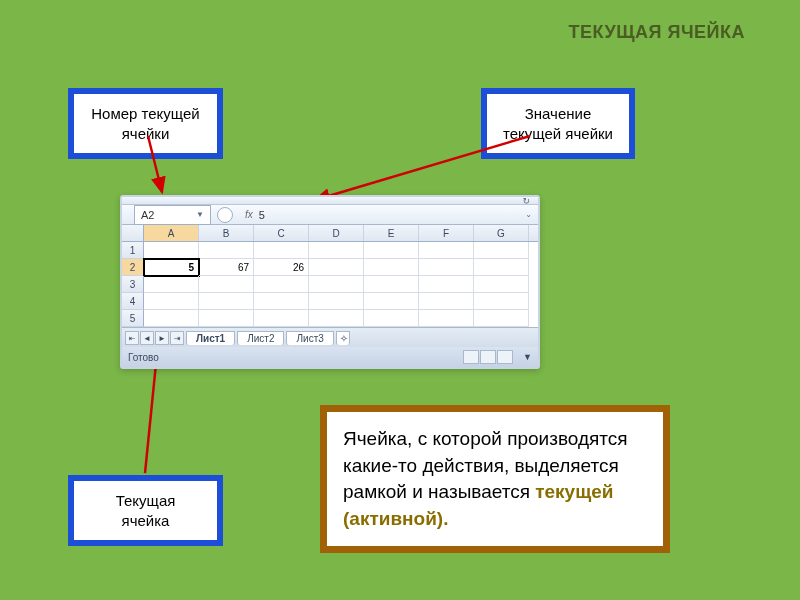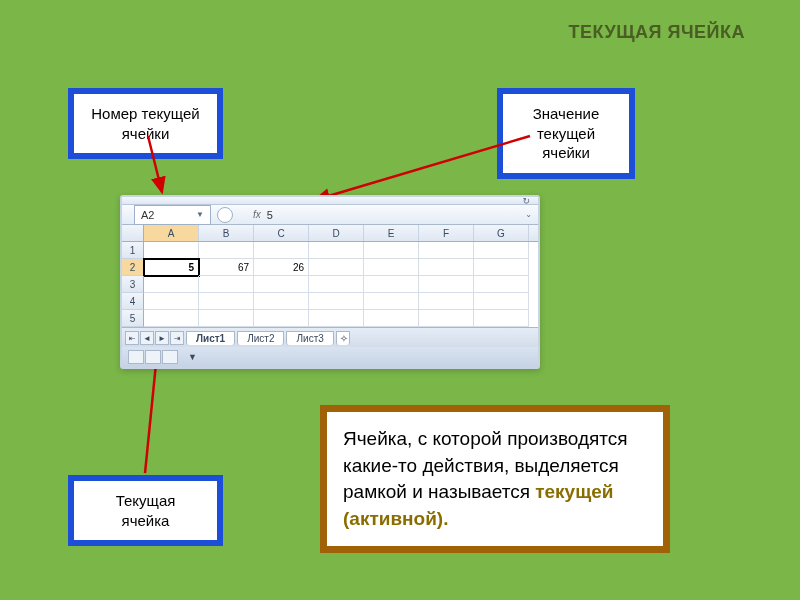--- a/index.html
+++ b/index.html
@@ -1,30 +1,30 @@
 <!DOCTYPE html>
 <html><head>
 <meta charset="utf-8">
 <style>
   * { box-sizing: border-box; margin: 0; padding: 0; }
   body { width: 800px; height: 600px; background: #7ab648; font-family: Arial, sans-serif; position: relative; overflow: hidden; }
   .title { position: absolute; top: 22px; right: 55px; color: #4a5d23; font-weight: bold; font-size: 18px; letter-spacing: 0.5px; }
   .callout { position: absolute; background: #fff; border: 6px solid #1d4ed8; padding: 10px 16px; text-align: center; font-size: 15px; line-height: 1.3; }
   .callout.tl { left: 68px; top: 88px; width: 155px; }
-  .callout.tr { right: 165px; top: 88px; width: 138px; }
+  .callout.tr { right: 165px; top: 88px; width: 154px; }
   .callout.bl { left: 68px; top: 475px; width: 155px; }
   .arrow-svg { position: absolute; pointer-events: none; }
   .excel-frame { position: absolute; left: 120px; top: 195px; width: 420px; background: #dfe7f2; border: 2px solid #c8d4e3; border-radius: 3px; box-shadow: 0 2px 6px rgba(0,0,0,0.2); }
   .top-strip { height: 8px; background: linear-gradient(#f3f7fc,#dfe7f2); border-bottom: 1px solid #b9c7da; position: relative; }
   .refresh-ico { position: absolute; right: 8px; top: -1px; font-size: 9px; color: #5a6b85; cursor: pointer; }
   .formula-bar { display: flex; align-items: center; height: 20px; background: linear-gradient(#f8fbff,#e4ecf6); border-bottom: 1px solid #aab8cc; }
   .name-box { width: 77px; height: 20px; margin-left: 12px; background: #fff; border: 1px solid #9fb1c9; display: flex; align-items: center; padding: 0 6px; font-size: 11px; color: #333; }
   .nb-dd { margin-left: auto; font-size: 8px; color: #5a6b85; cursor: pointer; }
   .fx-circ { width: 16px; height: 16px; border-radius: 50%; border: 1px solid #9fb1c9; background: #fff; margin-left: 6px; }
-  .fx-lbl { font-size: 10px; font-style: italic; color: #6a6a6a; margin-left: 20px; }
+  .fx-lbl { font-size: 10px; font-style: italic; color: #6a6a6a; margin-left: 12px; }
   .fval { font-size: 11px; margin-left: 6px; color: #333; }
   .fbar-expand { margin-left: auto; margin-right: 6px; font-size: 8px; color: #5a6b85; cursor: pointer; }
   .grid-area { position: relative; background: #fff; }
   .col-headers { display: flex; height: 17px; background: linear-gradient(#f1f5fb,#dfe7f2); border-bottom: 1px solid #9fb1c9; }
   .corner { width: 22px; border-right: 1px solid #9fb1c9; background: linear-gradient(#f1f5fb,#dfe7f2); }
   .colh { width: 55px; border-right: 1px solid #c8d4e3; text-align: center; font-size: 10px; color: #3a4a60; line-height: 17px; }
   .colh.sel { background: #f7d9a0; }
   .row { display: flex; height: 17px; }
   .rowh { width: 22px; background: linear-gradient(#f1f5fb,#dfe7f2); border-right: 1px solid #9fb1c9; border-bottom: 1px solid #c8d4e3; text-align: center; font-size: 10px; color: #3a4a60; line-height: 17px; }
   .rowh.sel { background: #f7d9a0; }
@@ -165,20 +165,21 @@
       <span>►</span>
       <span>⇥</span>
     </div>
     <div class="stab active">Лист1</div>
     <div class="stab">Лист2</div>
     <div class="stab">Лист3</div>
     <div class="stab new">✧</div>
   </div>
 
   <div class="status">
+    <span class="status-txt">Готово</span>
     <div class="view-btns">
       <span></span>
       <span></span>
       <span></span>
     </div>
     <span class="zoom-down">▼</span>
   </div>
 </div>
 
 <div class="definition">

